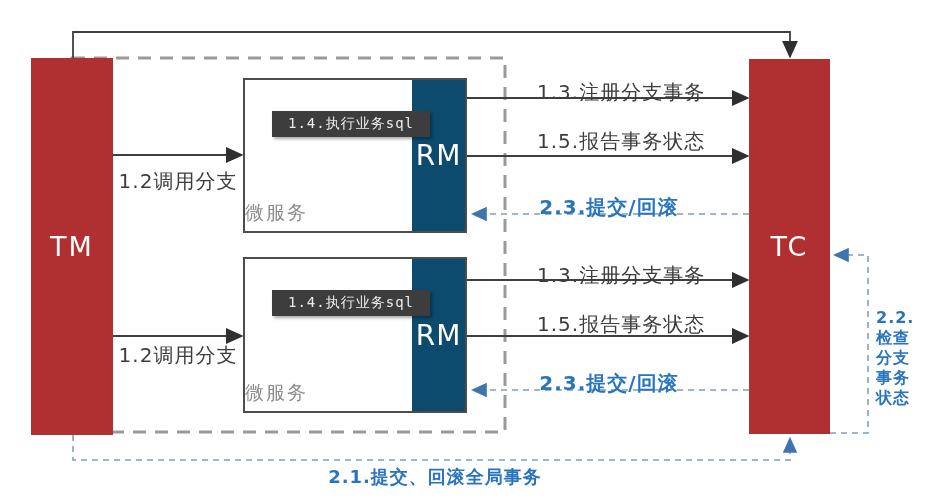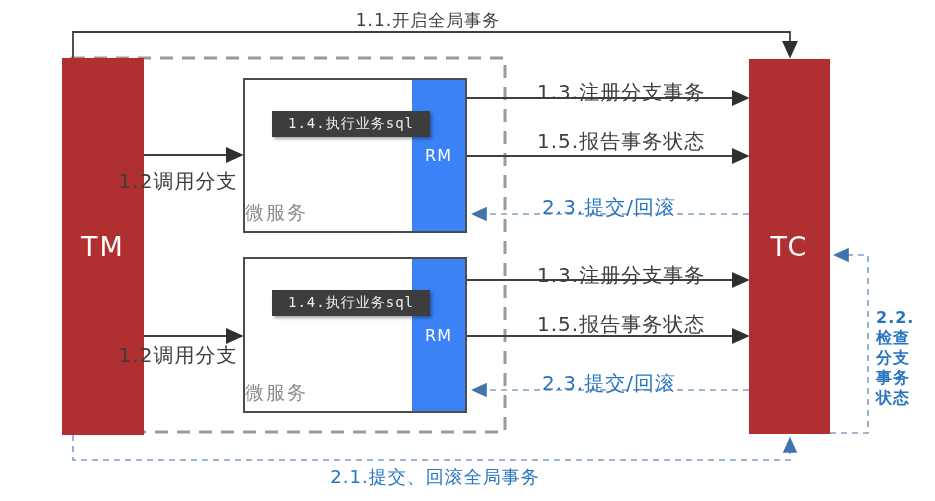--- a/index.html
+++ b/index.html
@@ -6,50 +6,50 @@
   .canvas{
     position:relative;width:935px;height:501px;background:#ffffff;overflow:hidden;
     font-family:"DejaVu Sans","Liberation Sans",sans-serif;
   }
   .wires{position:absolute;left:0;top:0;z-index:1;}
   .node{
     position:absolute;z-index:2;background:#b02f30;color:#fdfdfd;
     display:flex;align-items:center;justify-content:center;
     font-size:27px;letter-spacing:2px;font-weight:500;
   }
-  .tm{left:31px;top:58px;width:82px;height:377px;margin-left:31px;}
+  .tm{left:31px;top:58px;width:82px;height:377px;}
   .tc{left:749px;top:59px;width:81px;height:375px;text-align:center;}
   .ms-box{
     position:absolute;z-index:2;background:#ffffff;border:2px solid #4d4d4d;
     box-sizing:border-box;
   }
   .ms1{left:243px;top:78px;width:224px;height:155px;}
   .ms2{left:243px;top:257px;width:224px;height:156px;}
   .rm-strip{
-    position:absolute;top:0;bottom:0;right:0;width:53px;background:#3b82f6;
+    position:absolute;top:0;bottom:0;right:0;width:53px;background:#0c4a6e;
     color:#fdfdfd;display:flex;align-items:center;justify-content:center;
-    font-size:16px;font-weight:500;letter-spacing:1px;
+    font-size:28px;font-weight:500;letter-spacing:1px;
   }
   .ms-label{
     position:absolute;bottom:5px;left:0;width:167px;text-align:left;
     color:#8c8c8c;font-size:19px;letter-spacing:2px;
   }
   .badge{
     position:absolute;z-index:3;background:#3d3d3d;color:#ececec;
     font-family:"DejaVu Sans Mono","Liberation Mono",monospace;
     font-size:14px;letter-spacing:1px;padding:4px 16px;white-space:nowrap;
     box-shadow:2px 2px 3px rgba(0,0,0,0.35);
   }
   .badge1{left:272px;top:111px;}
   .badge2{left:272px;top:290px;}
   .label{
     position:absolute;z-index:3;color:#3d3d3d;font-size:20px;letter-spacing:1px;
     text-align:center;white-space:nowrap;font-weight:500;
   }
-  .blue{color:#2874c0;font-weight:normal;}
+  .blue{color:#2874c0;font-weight:bold;}
   .l11{left:328px;top:9px;width:200px;font-size:17px;}
   .l12a{left:118px;top:168px;width:120px;}
   .l12b{left:118px;top:342px;width:120px;}
   .l13a{left:537px;top:79px;width:160px;}
   .l15a{left:537px;top:128px;width:160px;}
   .l23a{left:539px;top:194px;width:140px;}
   .l13b{left:537px;top:262px;width:160px;}
   .l15b{left:537px;top:311px;width:160px;}
   .l23b{left:539px;top:370px;width:140px;}
   .l21{left:310px;top:465px;width:250px;font-size:18px;text-align:center;}
@@ -114,21 +114,20 @@
   <div class="ms-box ms2">
     <div class="rm-strip">
       <span>RM</span>
     </div>
     <div class="ms-label">微服务</div>
   </div>
 
   <div class="badge badge1">1.4.执行业务sql</div>
   <div class="badge badge2">1.4.执行业务sql</div>
 
-  <div class="label l11">1.1.开启全局事务</div>
   <div class="label l12a">1.2调用分支</div>
   <div class="label l12b">1.2调用分支</div>
   <div class="label l13a">1.3.注册分支事务</div>
   <div class="label l15a">1.5.报告事务状态</div>
   <div class="label l23a blue">2.3.提交/回滚</div>
   <div class="label l13b">1.3.注册分支事务</div>
   <div class="label l15b">1.5.报告事务状态</div>
   <div class="label l23b blue">2.3.提交/回滚</div>
   <div class="label l21 blue">2.1.提交、回滚全局事务</div>
 

